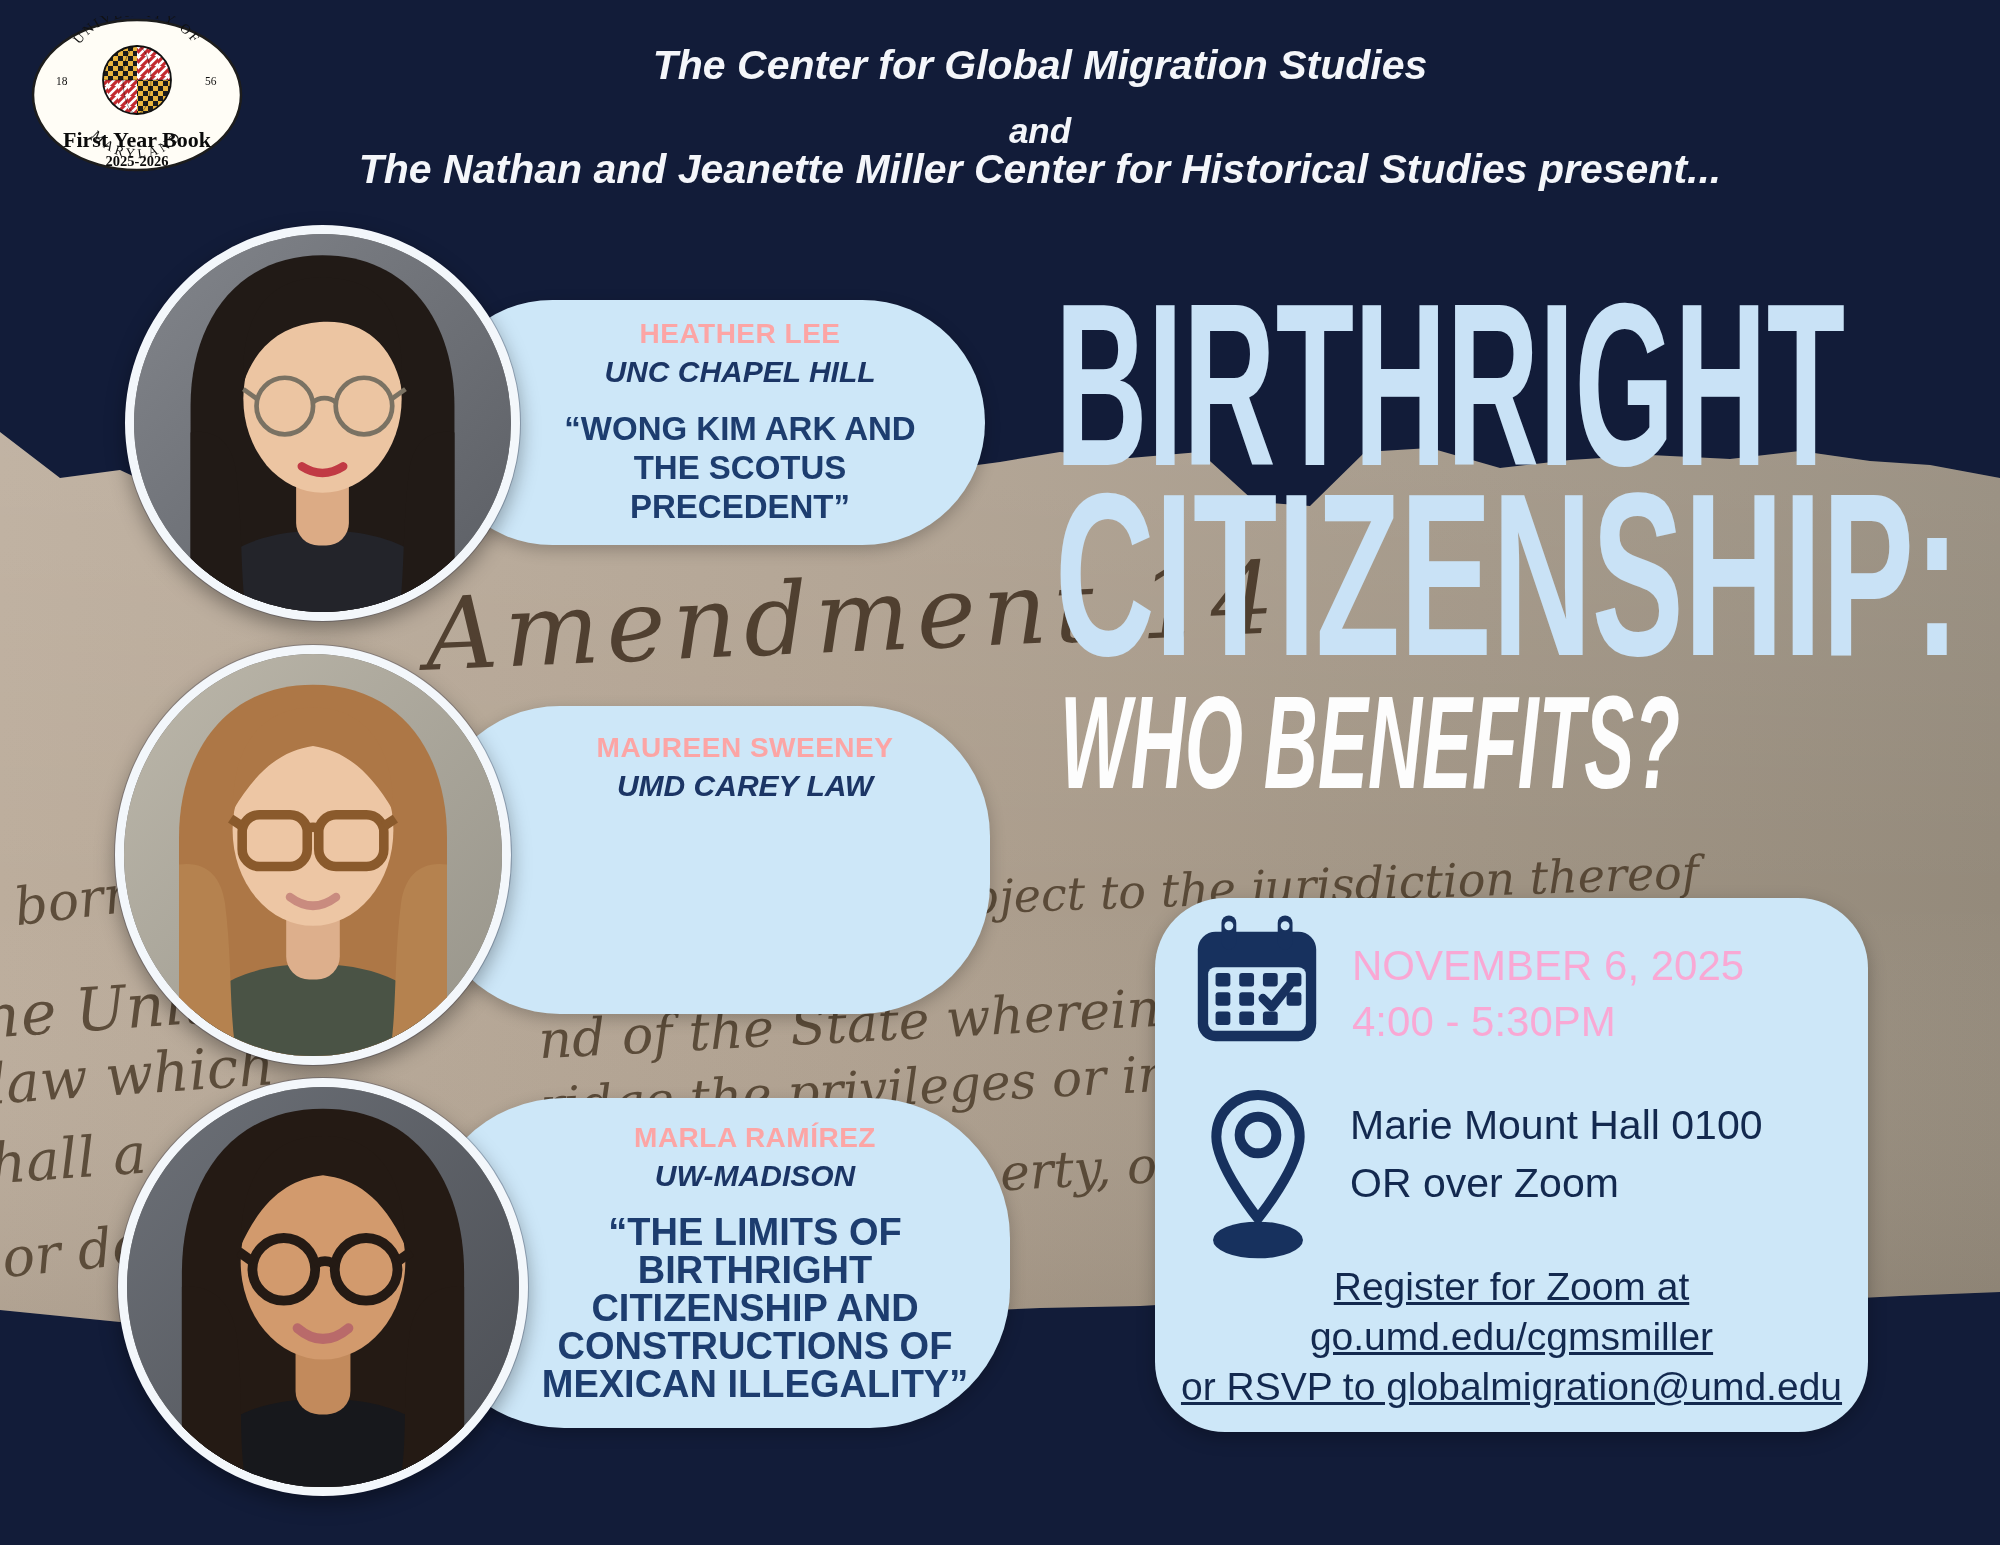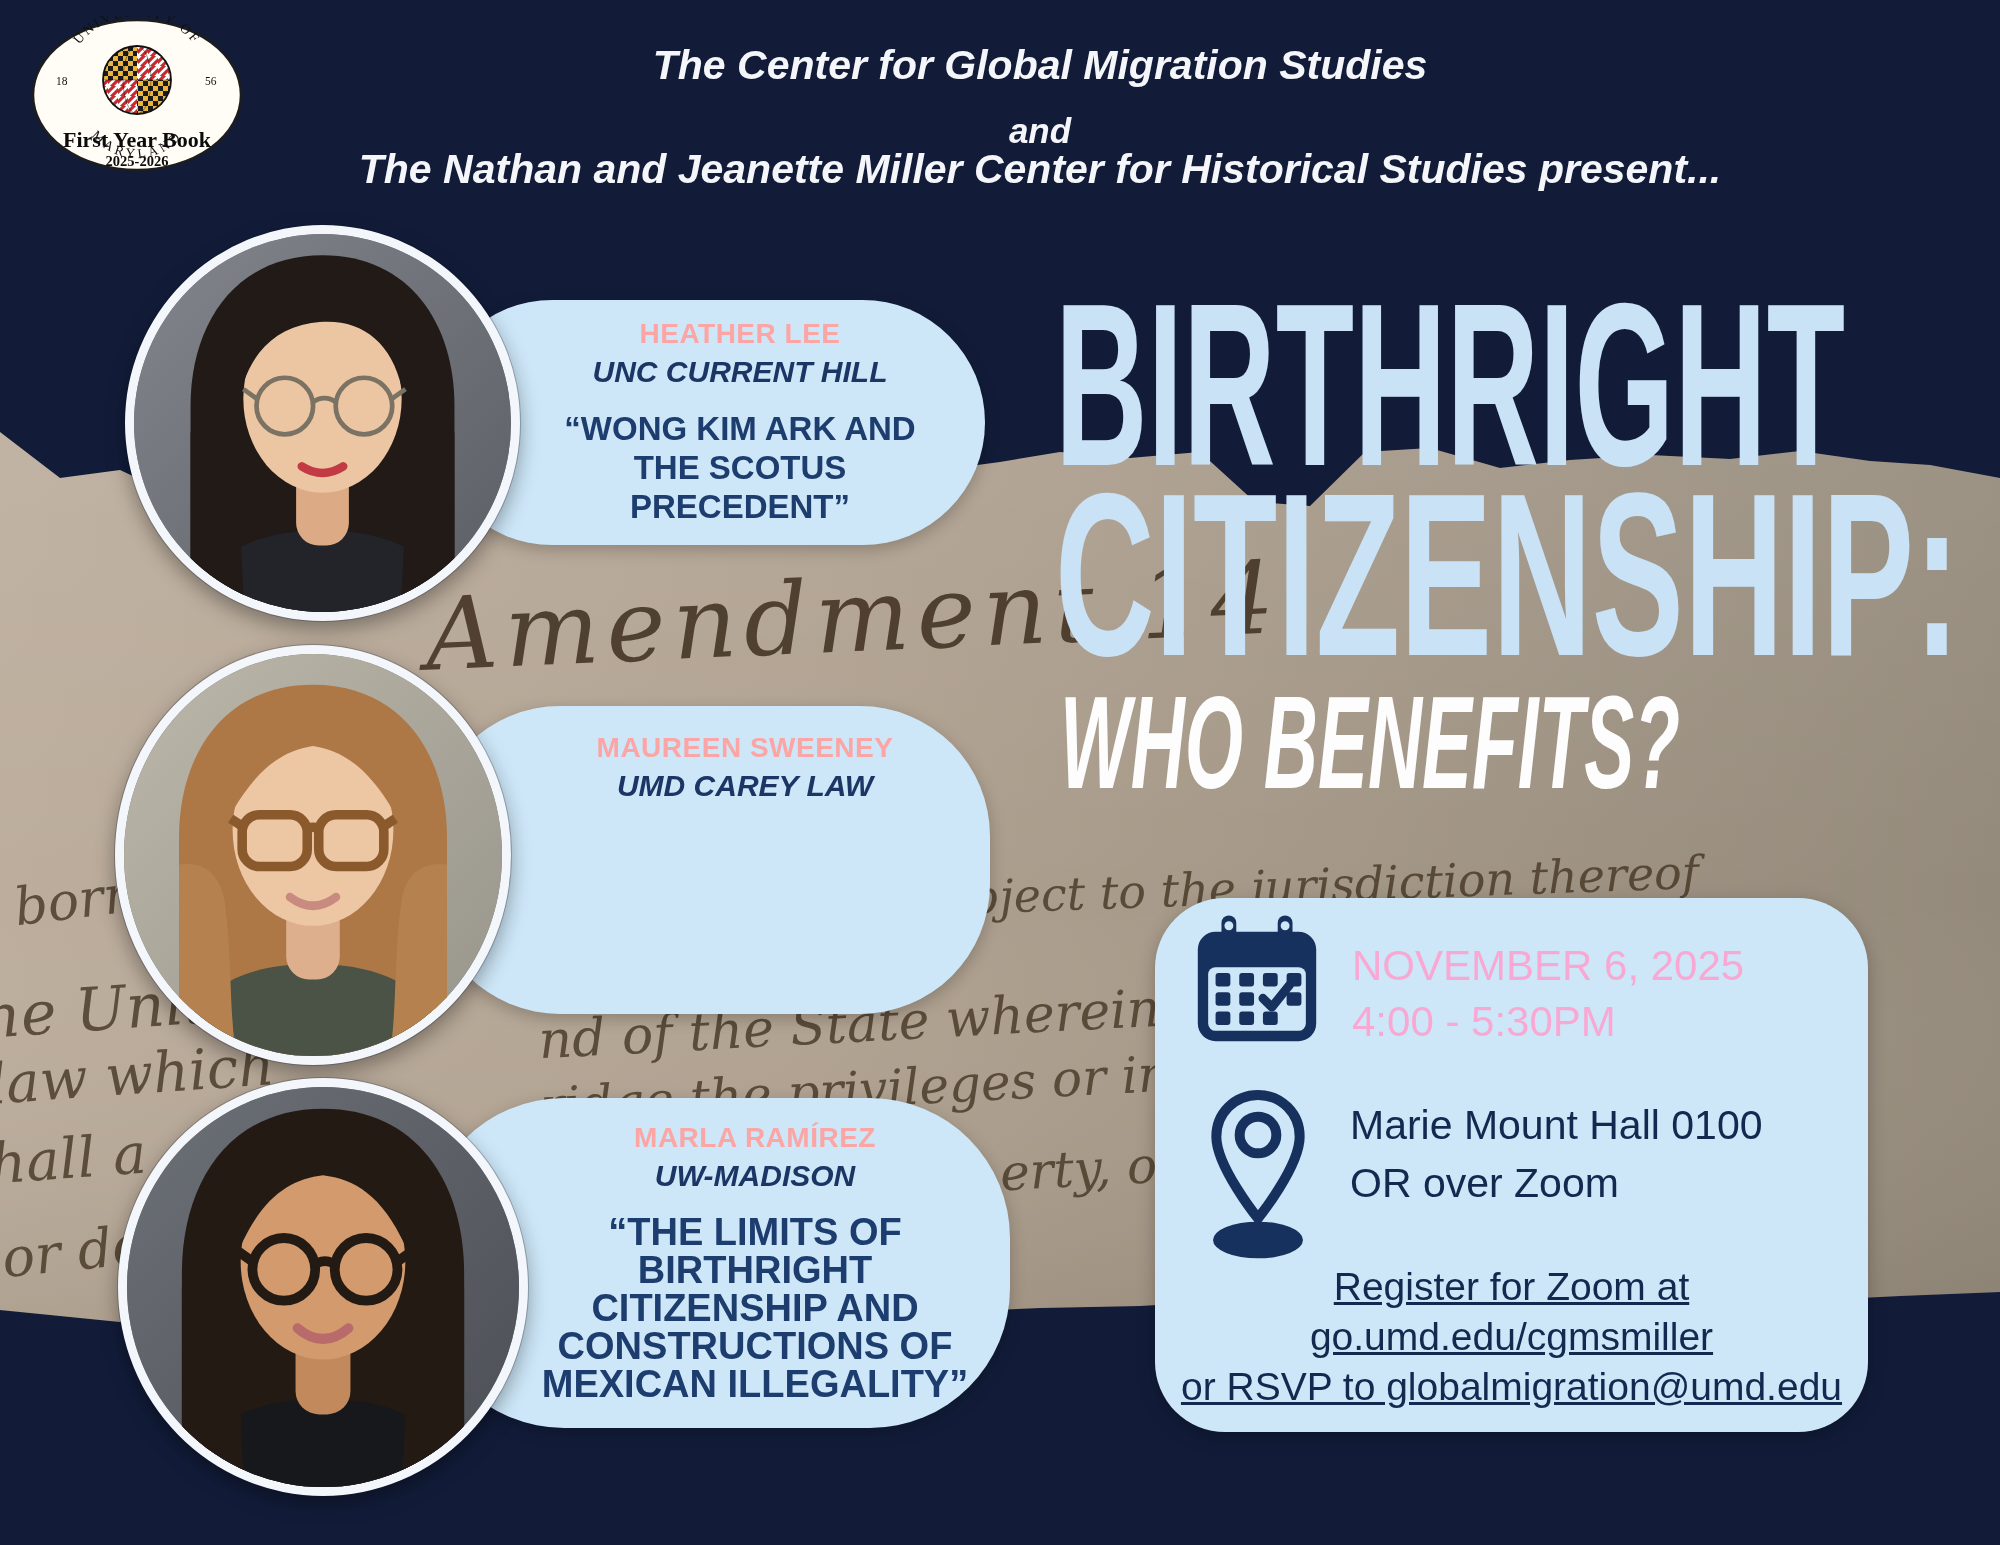--- a/index.html
+++ b/index.html
@@ -105,21 +105,21 @@
     <text x="1055" y="655" font-family="Liberation Sans, sans-serif" font-weight="700" font-size="232" fill="#c9e2f6" textLength="905" lengthAdjust="spacingAndGlyphs">CITIZENSHIP:</text>
     <text x="1060" y="788" font-family="Liberation Sans, sans-serif" font-weight="700" font-style="italic" font-size="132" fill="#fdfdfd" textLength="620" lengthAdjust="spacingAndGlyphs">WHO BENEFITS?</text>
   </svg>
 
   <div class="bubble bub1"></div>
   <div class="bubble bub2"></div>
   <div class="bubble bub3"></div>
 
   <div class="sp-text st1">
     <div class="sp-name">HEATHER LEE</div>
-    <div class="sp-aff">UNC CURRENT HILL</div>
+    <div class="sp-aff">UNC CHAPEL HILL</div>
     <div class="sp-talk">
       <div>“WONG KIM ARK AND</div>
       <div>THE SCOTUS</div>
       <div>PRECEDENT”</div>
     </div>
   </div>
 
   <div class="sp-text st2">
     <div class="sp-name">MAUREEN SWEENEY</div>
     <div class="sp-aff">UMD CAREY LAW</div>

